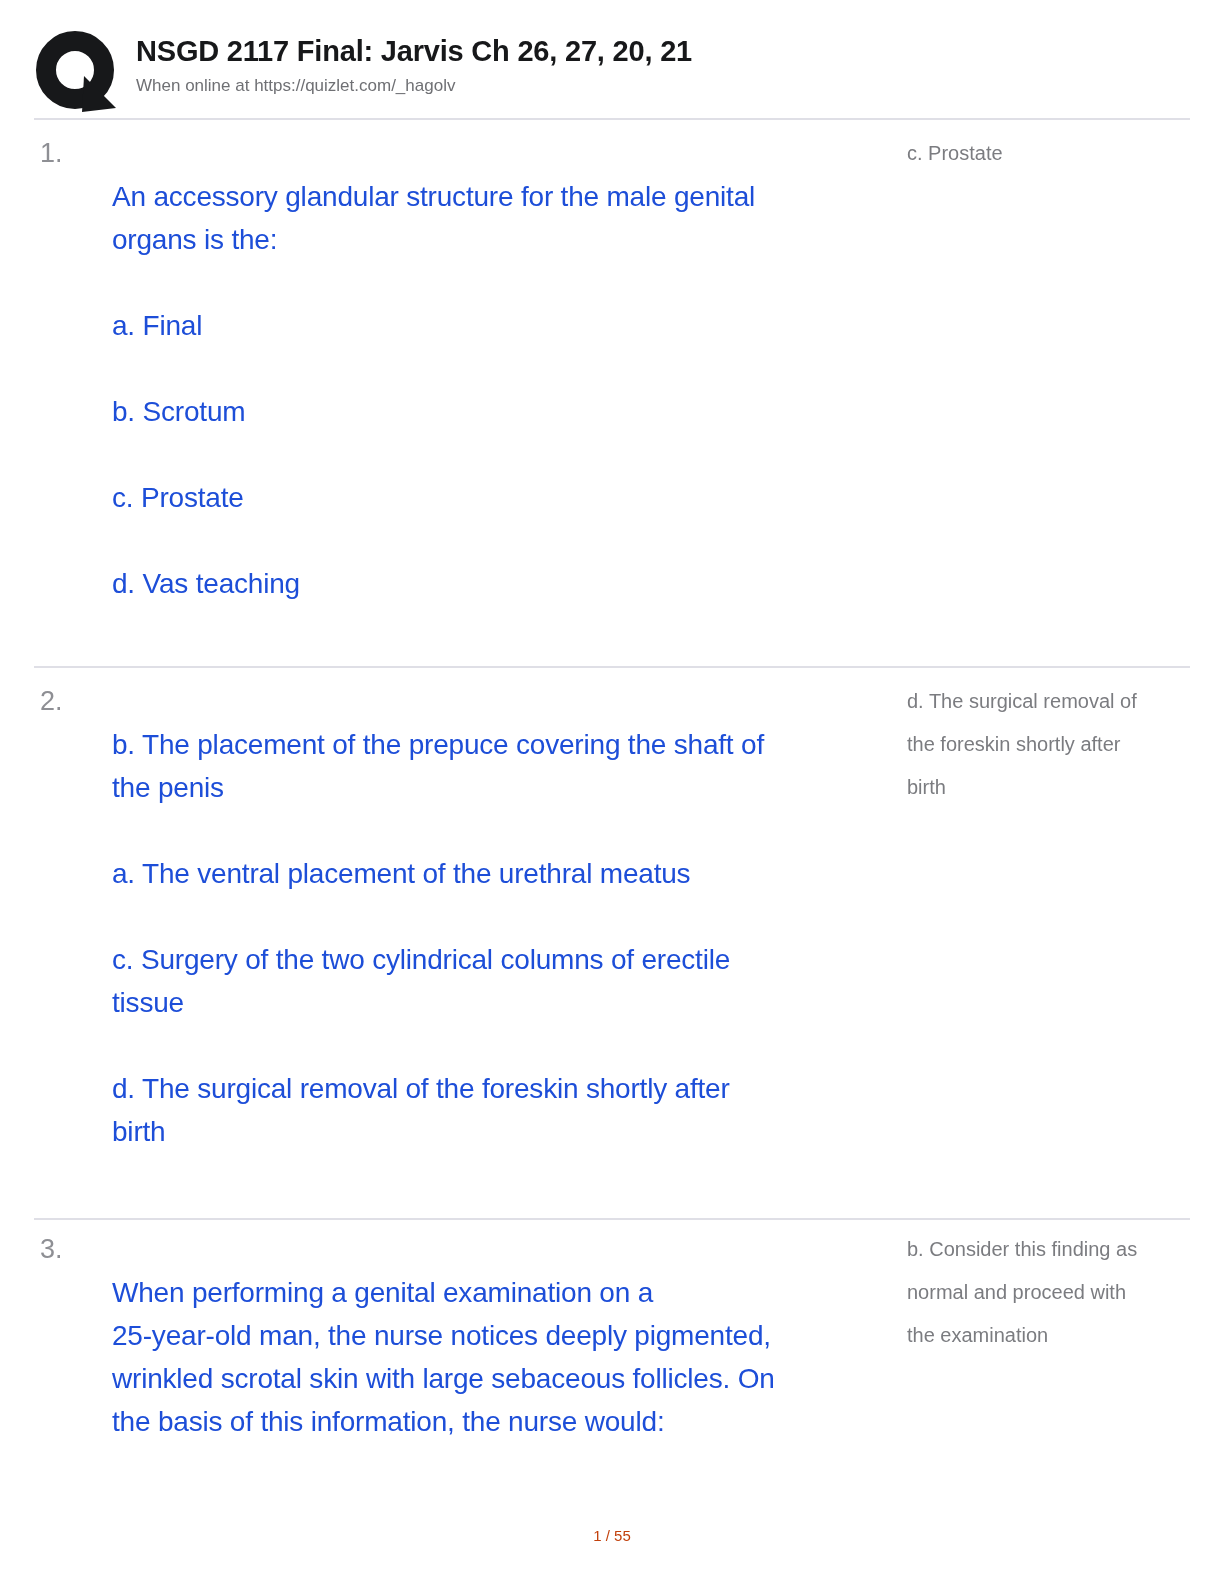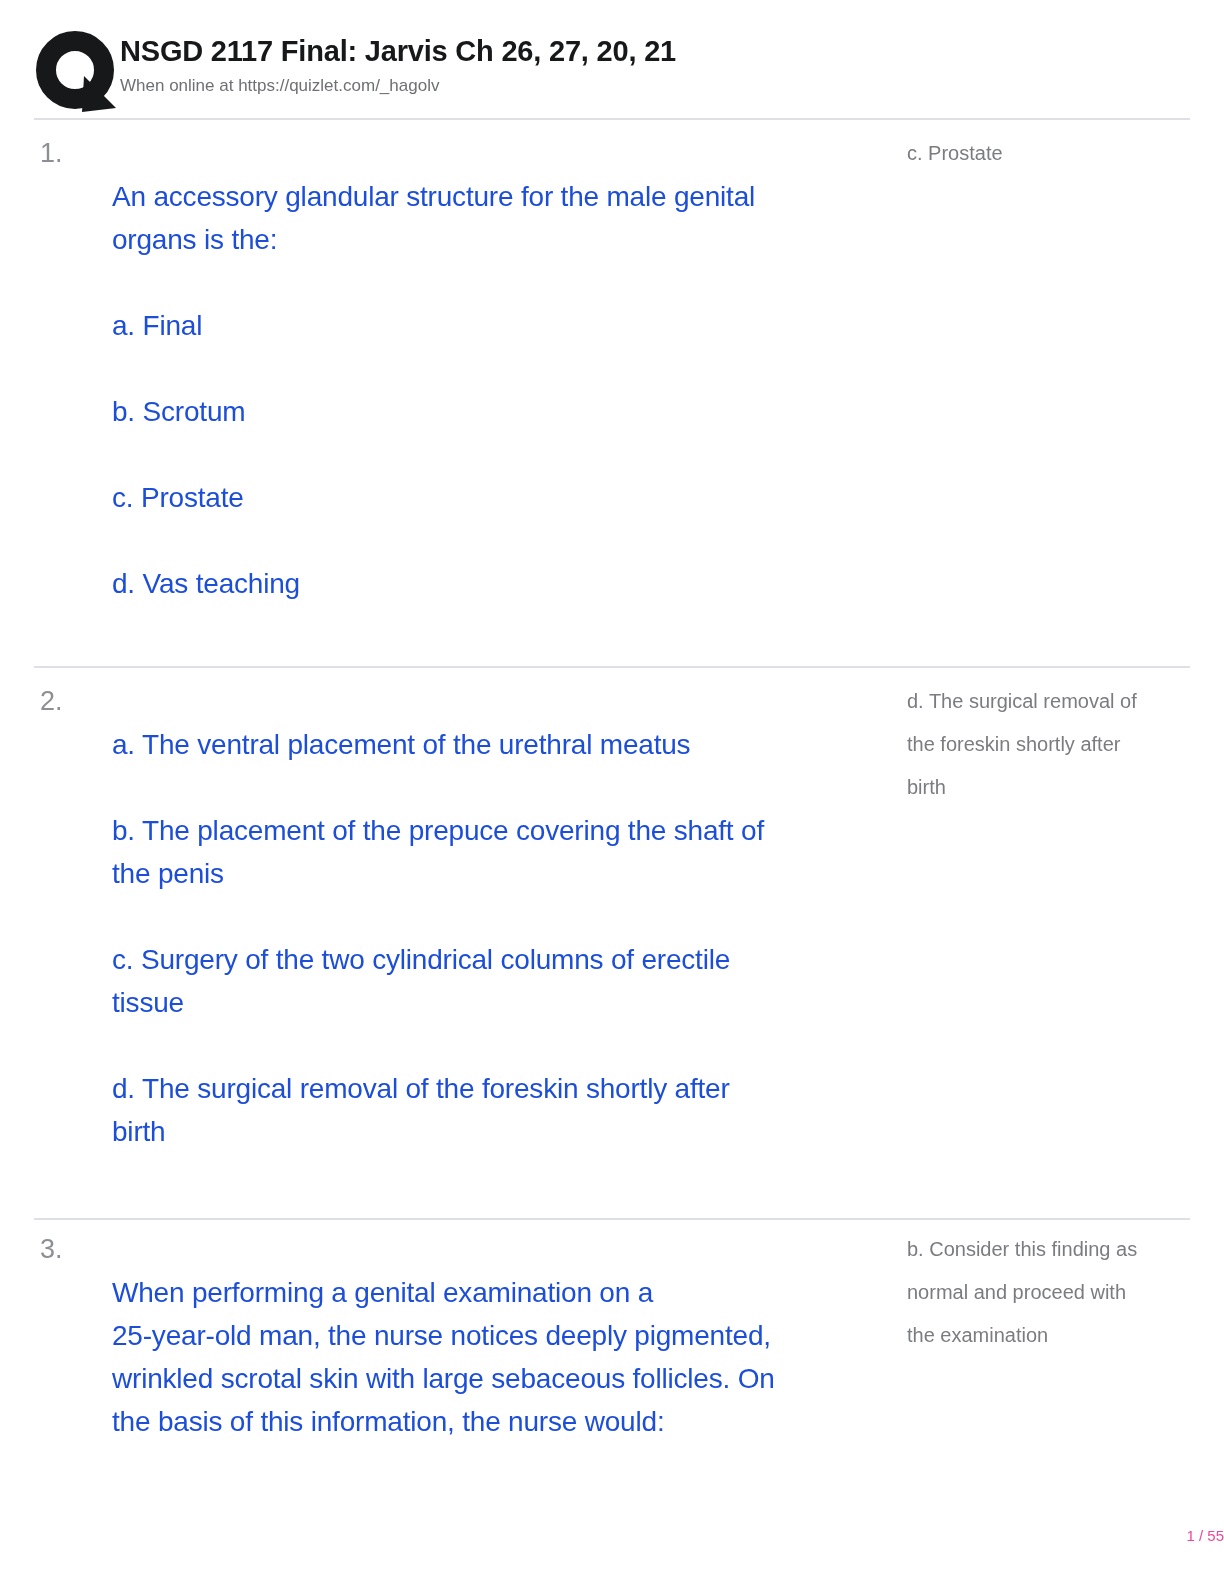--- a/index.html
+++ b/index.html
@@ -14,20 +14,21 @@
     height: 1584px;
     background: #ffffff;
     overflow: hidden;
   }
 
   
   .header {
     display: flex;
     align-items: flex-start;
     padding: 28px 34px 4px 34px;
+    gap: 16px;
   }
   .logo-wrap {
     width: 86px;
     height: 86px;
     flex: 0 0 auto;
   }
   .title-block { padding-top: 6px; }
   .doc-title {
     font-size: 29px;
     font-weight: 600;
@@ -78,23 +79,23 @@
     white-space: pre-line;
   }
   .opt { white-space: pre-line; }
 
   
   .footer {
     position: absolute;
     left: 0;
     right: 0;
     bottom: 40px;
-    text-align: right;
+    text-align: center;
     font-size: 15px;
-    color: #ec4899;
+    color: #c2410c;
   }
 </style>
 </head>
 <body>
 
 <div class="page">
 
   <div class="header">
     <div class="logo-wrap">
       <svg width="86" height="86" viewBox="0 0 86 86" aria-hidden="true">
@@ -121,23 +122,23 @@
       <div class="opt">d. Vas teaching</div>
     </div>
     <div class="qanswer">c. Prostate</div>
   </div>
 
   <div class="divider"></div>
 
   <div class="question q2">
     <div class="qnum">2.</div>
     <div class="qbody">
-      <div class="opt">a. The ventral placement of the urethral meatus</div>
       <div class="opt">b. The placement of the prepuce covering the shaft of
 the penis</div>
+      <div class="opt">a. The ventral placement of the urethral meatus</div>
       <div class="opt">c. Surgery of the two cylindrical columns of erectile
 tissue</div>
       <div class="opt">d. The surgical removal of the foreskin shortly after
 birth</div>
     </div>
     <div class="qanswer">d. The surgical removal of
 the foreskin shortly after
 birth</div>
   </div>
 

